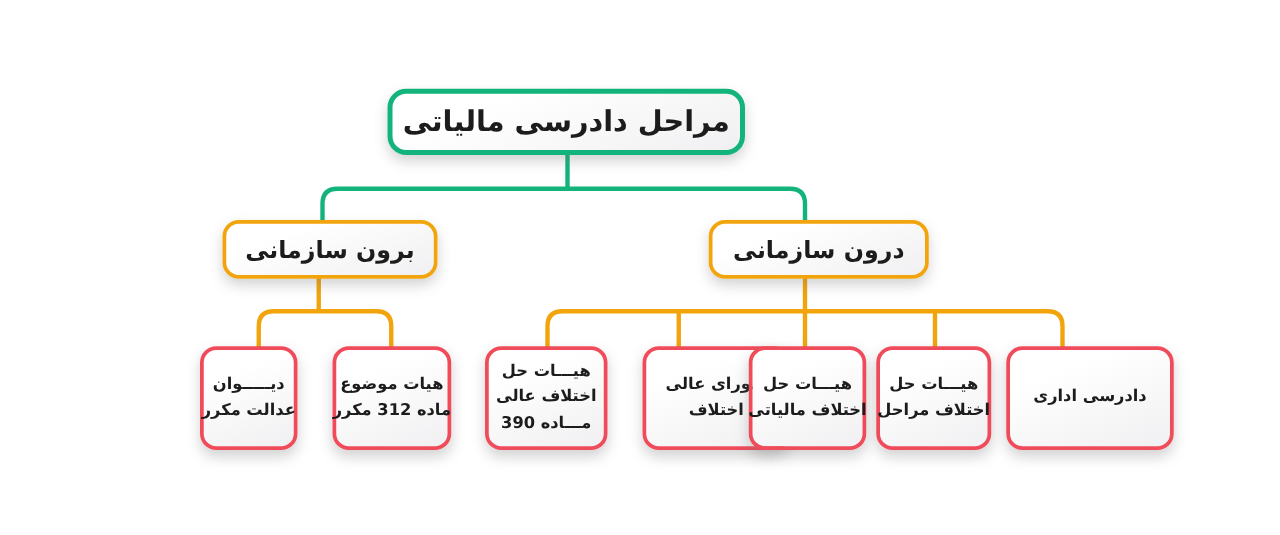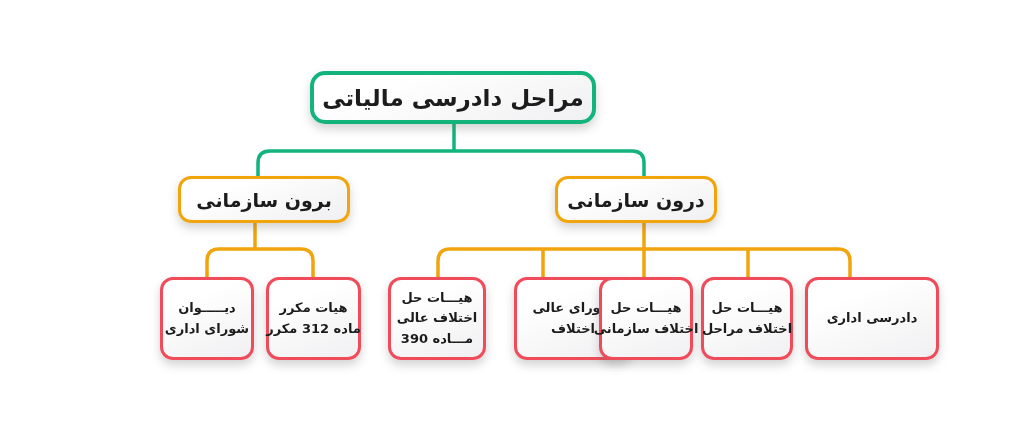--- a/index.html
+++ b/index.html
@@ -37,28 +37,28 @@
     left:310px;top:71px;width:286px;height:53px;
     border:4px solid var(--green);border-radius:15px;
     font-size:23px;
   }
   .l2{
     top:176px;height:47px;
     border:3.5px solid var(--yellow);border-radius:13px;
     font-size:19px;
   }
   .l2-left{left:178px;width:172px;}
-  .l2-right{left:555px;width:162px;}
+  .l2-right{left:567px;width:176px;}
   .leaf{
     top:277px;height:83px;
     border:3px solid var(--red);border-radius:13px;
     font-size:13px;line-height:1.55;
     padding:3px 2px;
   }
-  .leaf-1{left:160px;width:94px;text-align:right;}
+  .leaf-1{left:160px;width:78px;text-align:right;}
   .leaf-2{left:266px;width:95px;}
   .leaf-3{left:388px;width:98px;}
   .leaf-4{left:490px;width:118px;margin-left:24px;}
   .leaf-5{left:599px;width:94px;}
   .leaf-6{left:701px;width:92px;}
   .leaf-7{left:805px;width:134px;}
   .leaf .line{white-space:nowrap;}
 </style>
 </head>
 <body>
@@ -84,42 +84,42 @@
   <div class="node l2 l2-left">
     <span>برون سازمانی</span>
   </div>
 
   <div class="node l2 l2-right">
     <span>درون سازمانی</span>
   </div>
 
   <div class="node leaf leaf-1">
     <div class="line">دیـــــوان</div>
-    <div class="line">شورای اداری</div>
+    <div class="line">عدالت مکرر</div>
   </div>
 
   <div class="node leaf leaf-2">
-    <div class="line">هیات مکرر</div>
+    <div class="line">هیات موضوع</div>
     <div class="line">ماده 312 مکرر</div>
   </div>
 
   <div class="node leaf leaf-3">
     <div class="line">هیـــات حل</div>
     <div class="line">اختلاف عالی</div>
     <div class="line">مـــاده 390</div>
   </div>
 
   <div class="node leaf leaf-4">
     <div class="line">شورای عالی</div>
     <div class="line">اختلاف</div>
   </div>
 
   <div class="node leaf leaf-5">
     <div class="line">هیـــات حل</div>
-    <div class="line">اختلاف سازمانی</div>
+    <div class="line">اختلاف مالیاتی</div>
   </div>
 
   <div class="node leaf leaf-6">
     <div class="line">هیـــات حل</div>
     <div class="line">اختلاف مراحل</div>
   </div>
 
   <div class="node leaf leaf-7">
     <div class="line">دادرسی اداری</div>
   </div>

